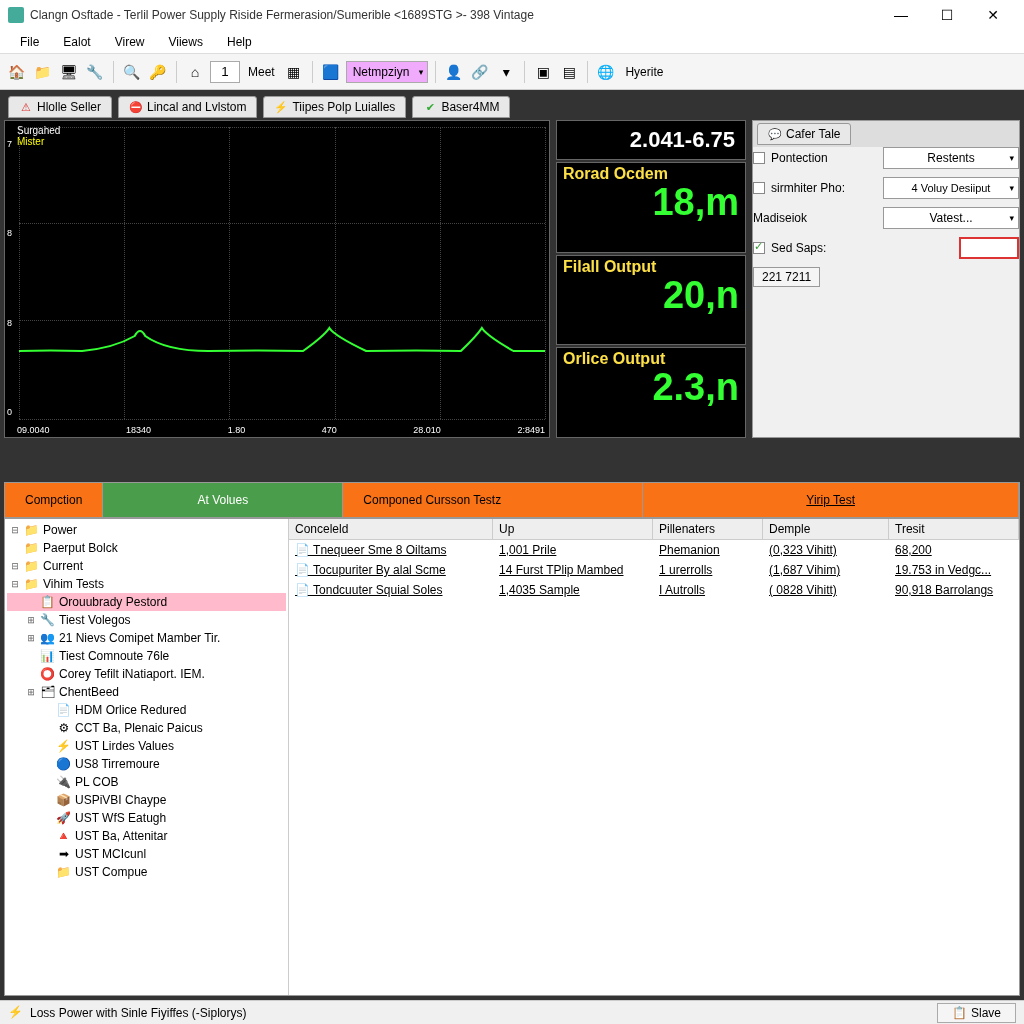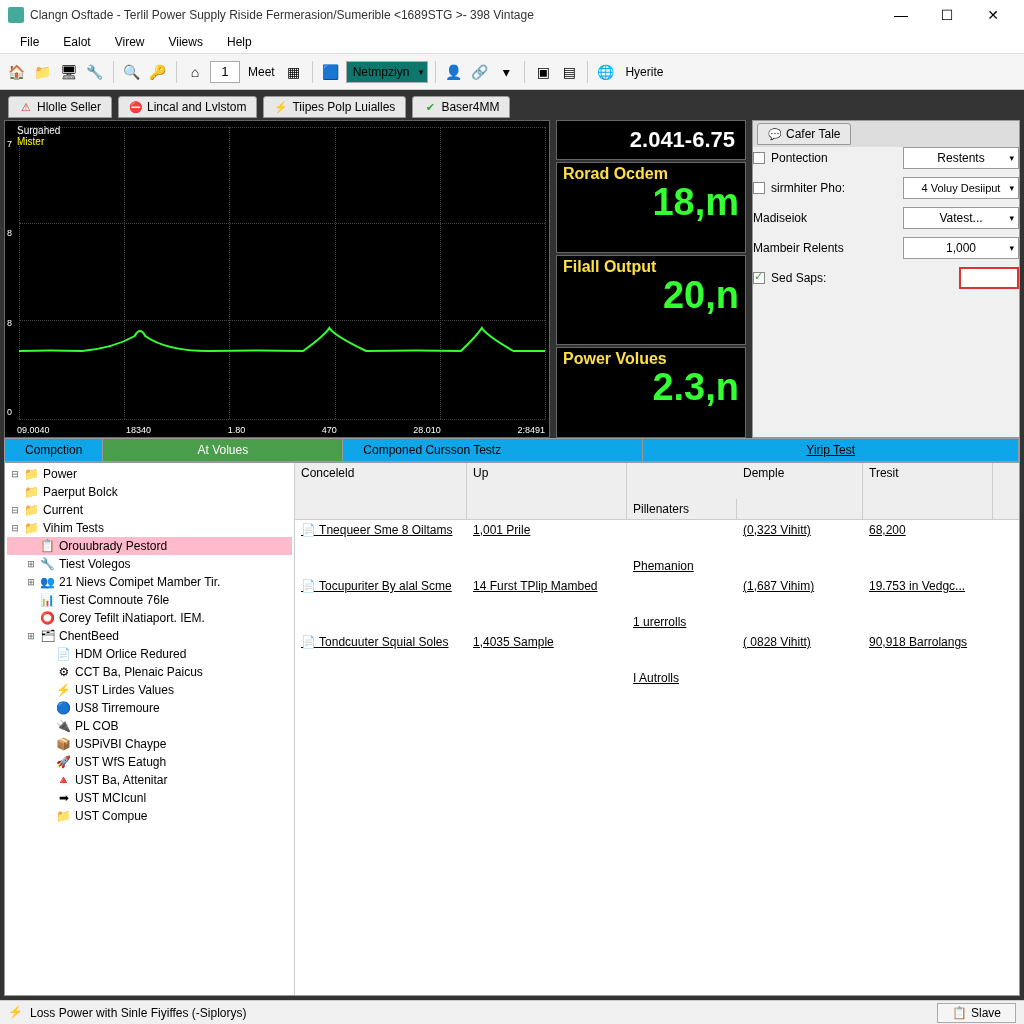--- a/index.html
+++ b/index.html
@@ -8,21 +8,21 @@
 .titlebar .app-icon { width: 16px; height: 16px; background: #4a9; border-radius: 2px; margin-right: 6px; }
 .titlebar .title { flex: 1; font-size: 12px; color: #333; }
 .win-controls { display: flex; }
 .win-controls span { width: 46px; height: 30px; display: flex; align-items: center; justify-content: center; font-size: 14px; cursor: pointer; }
 .menubar { height: 24px; background: #fff; display: flex; align-items: center; padding: 0 8px; border-bottom: 1px solid #ddd; }
 .menubar span { padding: 2px 12px; cursor: pointer; }
 .toolbar { height: 36px; background: #f5f5f5; display: flex; align-items: center; padding: 0 6px; border-bottom: 1px solid #ccc; gap: 4px; }
 .tb-icon { width: 22px; height: 22px; display: flex; align-items: center; justify-content: center; cursor: pointer; border: 1px solid transparent; border-radius: 2px; font-size: 14px; }
 .tb-sep { width: 1px; height: 22px; background: #ccc; margin: 0 3px; }
 .tb-input { width: 30px; height: 22px; border: 1px solid #aaa; text-align: center; }
-.tb-combo { height: 22px; border: 1px solid #aaa; padding: 0 18px 0 6px; display: flex; align-items: center; background: #0f766e; position: relative; cursor: pointer; }
+.tb-combo { height: 22px; border: 1px solid #aaa; padding: 0 18px 0 6px; display: flex; align-items: center; background: #f0abfc; position: relative; cursor: pointer; }
 .tb-combo::after { content: '▾'; position: absolute; right: 4px; font-size: 9px; }
 .tb-label { padding: 0 4px; }
 
 .main-area { flex: 1; background: #333; padding: 4px; display: flex; flex-direction: column; }
 
 .tab-row { display: flex; gap: 6px; padding: 2px 4px; }
 .tab-btn { background: #e8e8e8; border: 1px solid #999; padding: 3px 10px; border-radius: 3px 3px 0 0; display: flex; align-items: center; gap: 4px; cursor: pointer; font-size: 12px; }
 .tab-btn .ti { width: 14px; height: 14px; display: inline-flex; align-items: center; justify-content: center; font-size: 11px; }
 
 .upper { display: flex; gap: 6px; height: 318px; }
@@ -41,48 +41,48 @@
 .readout-top { background: #000; color: #fff; text-align: right; padding: 6px 10px; font-size: 22px; font-weight: bold; border: 1px solid #666; }
 .readout { background: #000; border: 1px solid #666; flex: 1; display: flex; flex-direction: column; padding: 2px 6px; }
 .readout .label { color: #fde047; font-size: 16px; font-weight: bold; }
 .readout .val { color: #3f3; font-size: 38px; font-weight: bold; text-align: right; line-height: 1; }
 
 .props { width: 268px; background: #f0f0f0; border: 1px solid #999; display: flex; flex-direction: column; }
 .props .tab-row { background: #ddd; }
 .props-body { padding: 0; display: flex; flex-direction: column; gap: 8px; }
 .prop-row { display: flex; align-items: center; gap: 6px; }
 .prop-row label { flex: 1; font-size: 12px; }
-.prop-row .combo { width: 116px; height: 22px; border: 1px solid #999; background: #fff; display: flex; align-items: center; justify-content: center; position: relative; font-size: 12px; }
+.prop-row .combo { width: 136px; height: 22px; border: 1px solid #999; background: #fff; display: flex; align-items: center; justify-content: center; position: relative; font-size: 12px; }
 .prop-row .combo::after { content: '▾'; position: absolute; right: 4px; font-size: 9px; }
 .prop-row input[type=text] { width: 62px; height: 22px; border: 1px solid #999; text-align: center; }
 .red-box { border: 2px solid #d33 !important; width: 60px !important; height: 20px; }
 .small-btn { border: 1px solid #999; background: #f5f5f5; padding: 2px 8px; cursor: pointer; }
 
-.mid-tabs { display: flex; background: #0ea5e9; border: 1px solid #999; height: 24px; }
+.mid-tabs { display: flex; background: #f97316; border: 1px solid #999; height: 36px; margin-top: 44px; }
 .mid-tab { padding: 3px 20px; border-right: 1px solid #999; cursor: pointer; font-size: 12px; display: flex; align-items: center; }
 .mid-tab.active { background: #4a9d4a; color: #fff; flex: 0 0 auto; }
 .mid-tab.wide { flex: 1; justify-content: center; text-decoration: underline; }
 
 .lower { flex: 1; display: flex; background: #fff; border: 1px solid #999; }
 .tree { width: 290px; border-right: 1px solid #ccc; overflow-y: scroll; overflow-x: scroll; padding: 2px; position: relative; }
 .tree-item { display: flex; align-items: center; padding: 1px 2px; gap: 3px; cursor: pointer; white-space: nowrap; font-size: 12px; }
 .tree-item.sel { background: #fbc; }
 .tree-item .exp { width: 12px; text-align: center; font-size: 9px; color: #666; }
 .tree-item .ico { width: 16px; height: 16px; display: inline-flex; align-items: center; justify-content: center; font-size: 12px; }
 .tree .l0 { padding-left: 2px; }
 .tree .l1 { padding-left: 18px; }
 .tree .l2 { padding-left: 34px; }
 .folder { color: #da3; }
 .table-area { flex: 1; display: flex; flex-direction: column; }
 .table-head { display: flex; background: #eee; border-bottom: 1px solid #ccc; }
 .th { padding: 3px 6px; border-right: 1px solid #ccc; font-size: 12px; }
 .table-body { flex: 1; overflow: auto; text-decoration: underline; }
 .tr { display: flex; padding: 1px 0; }
 .td { padding: 2px 6px; font-size: 12px; white-space: nowrap; overflow: hidden; }
-.c0 { width: 172px; } .c1 { width: 160px; } .c2 { width: 110px; margin-top: 36px; } .c3 { width: 126px; } .c4 { width: 130px; }
+.c0 { width: 204px; } .c1 { width: 160px; } .c2 { width: 110px; } .c3 { width: 126px; } .c4 { width: 130px; }
 
 .statusbar { height: 24px; background: #f0f0f0; border-top: 1px solid #ccc; display: flex; align-items: center; padding: 0 8px; gap: 6px; }
 .statusbar .st-icon { width: 16px; height: 16px; }
 .statusbar .spacer { flex: 1; }
 .statusbar .slave-btn { border: 1px solid #aaa; background: #f5f5f5; padding: 2px 14px; display: flex; align-items: center; gap: 4px; cursor: pointer; }
 .chk { width: 12px; height: 12px; border: 1px solid #888; display: inline-block; background: #fff; position: relative; }
 .chk.on::after { content: '✓'; position: absolute; top: -3px; left: 0; color: #393; font-size: 11px; }
 </style>
 </head>
 <body>
@@ -196,21 +196,21 @@
       <div class="readout-top">2.041-6.75</div>
       <div class="readout">
         <div class="label">Rorad Ocdem</div>
           <div class="val">18,m</div>
       </div>
       <div class="readout">
         <div class="label">Filall Output</div>
           <div class="val">20,n</div>
       </div>
       <div class="readout">
-        <div class="label">Power Volues</div>
+        <div class="label">Orlice Output</div>
           <div class="val">2.3,n</div>
       </div>
     </div>
 
     <div class="props">
       <div class="tab-row">
         <div class="tab-btn">
             <span class="ti" style="color:#39c">💬</span>
             <span>Cafer Tale</span>
           </div>
@@ -230,29 +230,26 @@
               <span>4 Voluy Desiiput</span>
             </div>
           </div>
         <div class="prop-row">
             <label>Madiseiok</label>
             <div class="combo">
               <span>Vatest...</span>
             </div>
           </div>
         <div class="prop-row">
-            <label>Mambeir Relents</label>
-            <div class="combo">
-              <span>1,000</span>
-            </div>
-          </div>
-        <div class="prop-row">
             <span class="chk on"></span>
             <label>Sed Saps:</label>
             <input type="text" class="red-box" style="">
+          </div>
+        <div class="prop-row">
+            <span class="small-btn">221 7211</span>
           </div>
       </div>
     </div>
   </div>
 
   <div class="mid-tabs">
     <div class="mid-tab">Compction</div>
     <div class="mid-tab active" style="width:240px;justify-content:center">At Volues</div>
     <div class="mid-tab" style="width:300px">Componed Cursson Testz</div>
     <div class="mid-tab wide">Yirip Test</div>

